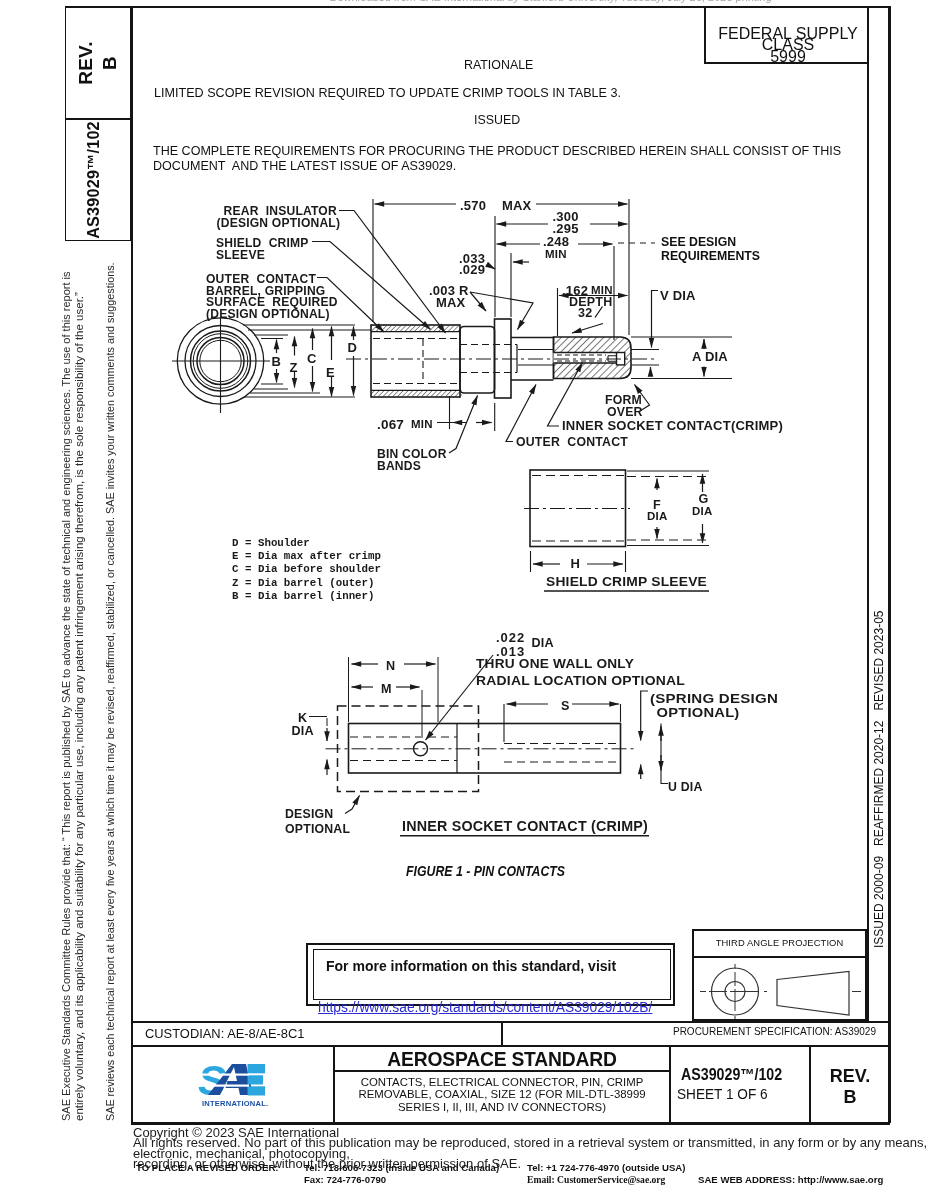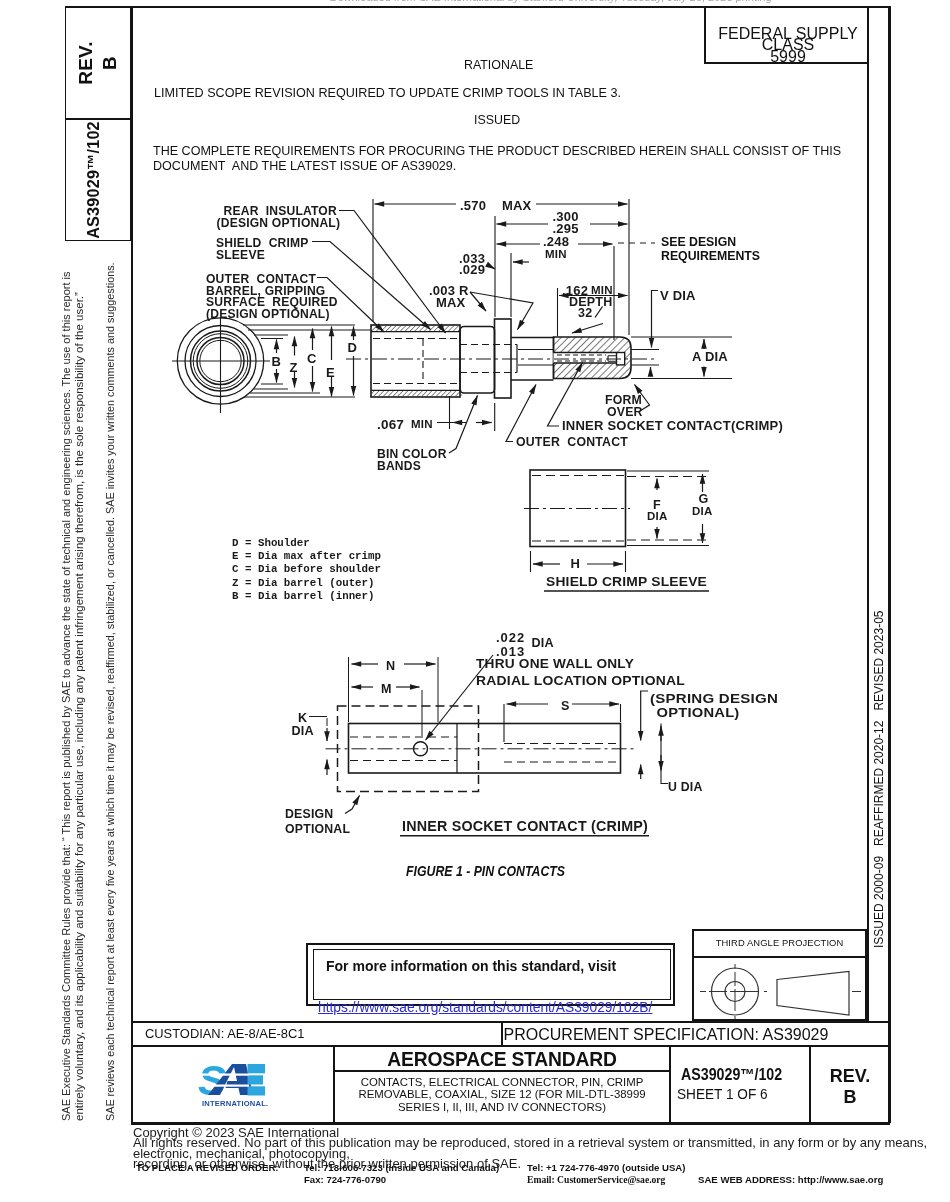--- a/index.html
+++ b/index.html
@@ -50,21 +50,21 @@
 <div class="abs" style="left:318px;top:976px;font-size:13.8px;color:#2b2bd4;text-decoration:underline;margin-top:24px;">https://www.sae.org/standards/content/AS39029/102B/</div>
 
 <div class="abs" style="left:692px;top:929px;width:175px;height:92px;border:2px solid #141414;box-sizing:border-box;"></div>
 <div class="hl" style="left:692px;top:956px;width:175px;"></div>
 <div class="abs ctr" style="left:692px;top:937px;width:175px;font-size:9.4px;letter-spacing:0.1px;">THIRD ANGLE PROJECTION</div>
 
 <div class="hl" style="left:131px;top:1021px;width:759px;"></div>
 <div class="hl" style="left:131px;top:1045px;width:759px;"></div>
 <div class="vl" style="left:501px;top:1021px;height:26px;"></div>
 <div class="abs" style="left:145px;top:1026px;font-size:12.9px;">CUSTODIAN: AE-8/AE-8C1</div>
-<div class="abs ctr" style="left:472px;top:1026px;width:388px;font-size:16px;">PROCUREMENT SPECIFICATION: AS39029</div>
+<div class="abs ctr" style="left:488px;top:1026px;width:388px;font-size:10px;text-align:right;">PROCUREMENT SPECIFICATION: AS39029</div>
 
 <div class="hl" style="left:131px;top:1122px;width:759px;height:2.5px;"></div>
 <div class="vl" style="left:333px;top:1045px;height:78px;"></div>
 <div class="vl" style="left:669px;top:1045px;height:78px;"></div>
 <div class="vl" style="left:809px;top:1045px;height:78px;"></div>
 <div class="hl" style="left:333px;top:1070px;width:338px;"></div>
 <div class="abs ctr b" style="left:334px;top:1047px;width:336px;font-size:20.5px;transform:scaleX(0.94);transform-origin:50% 50%;letter-spacing:-0.2px;">AEROSPACE STANDARD</div>
 <div class="abs ctr" style="left:334px;top:1076px;width:336px;font-size:11.4px;line-height:12.4px;">CONTACTS, ELECTRICAL CONNECTOR, PIN, CRIMP<br>REMOVABLE, COAXIAL, SIZE 12 (FOR MIL-DTL-38999<br>SERIES I, II, III, AND IV CONNECTORS)</div>
 <div class="abs b" style="left:681px;top:1065.5px;font-size:15.8px;transform:scaleX(0.9);transform-origin:0 0;">AS39029™/102</div>
 <div class="abs" style="left:677px;top:1085.5px;font-size:14.2px;transform:scaleX(0.96);transform-origin:0 0;">SHEET 1 OF 6</div>

